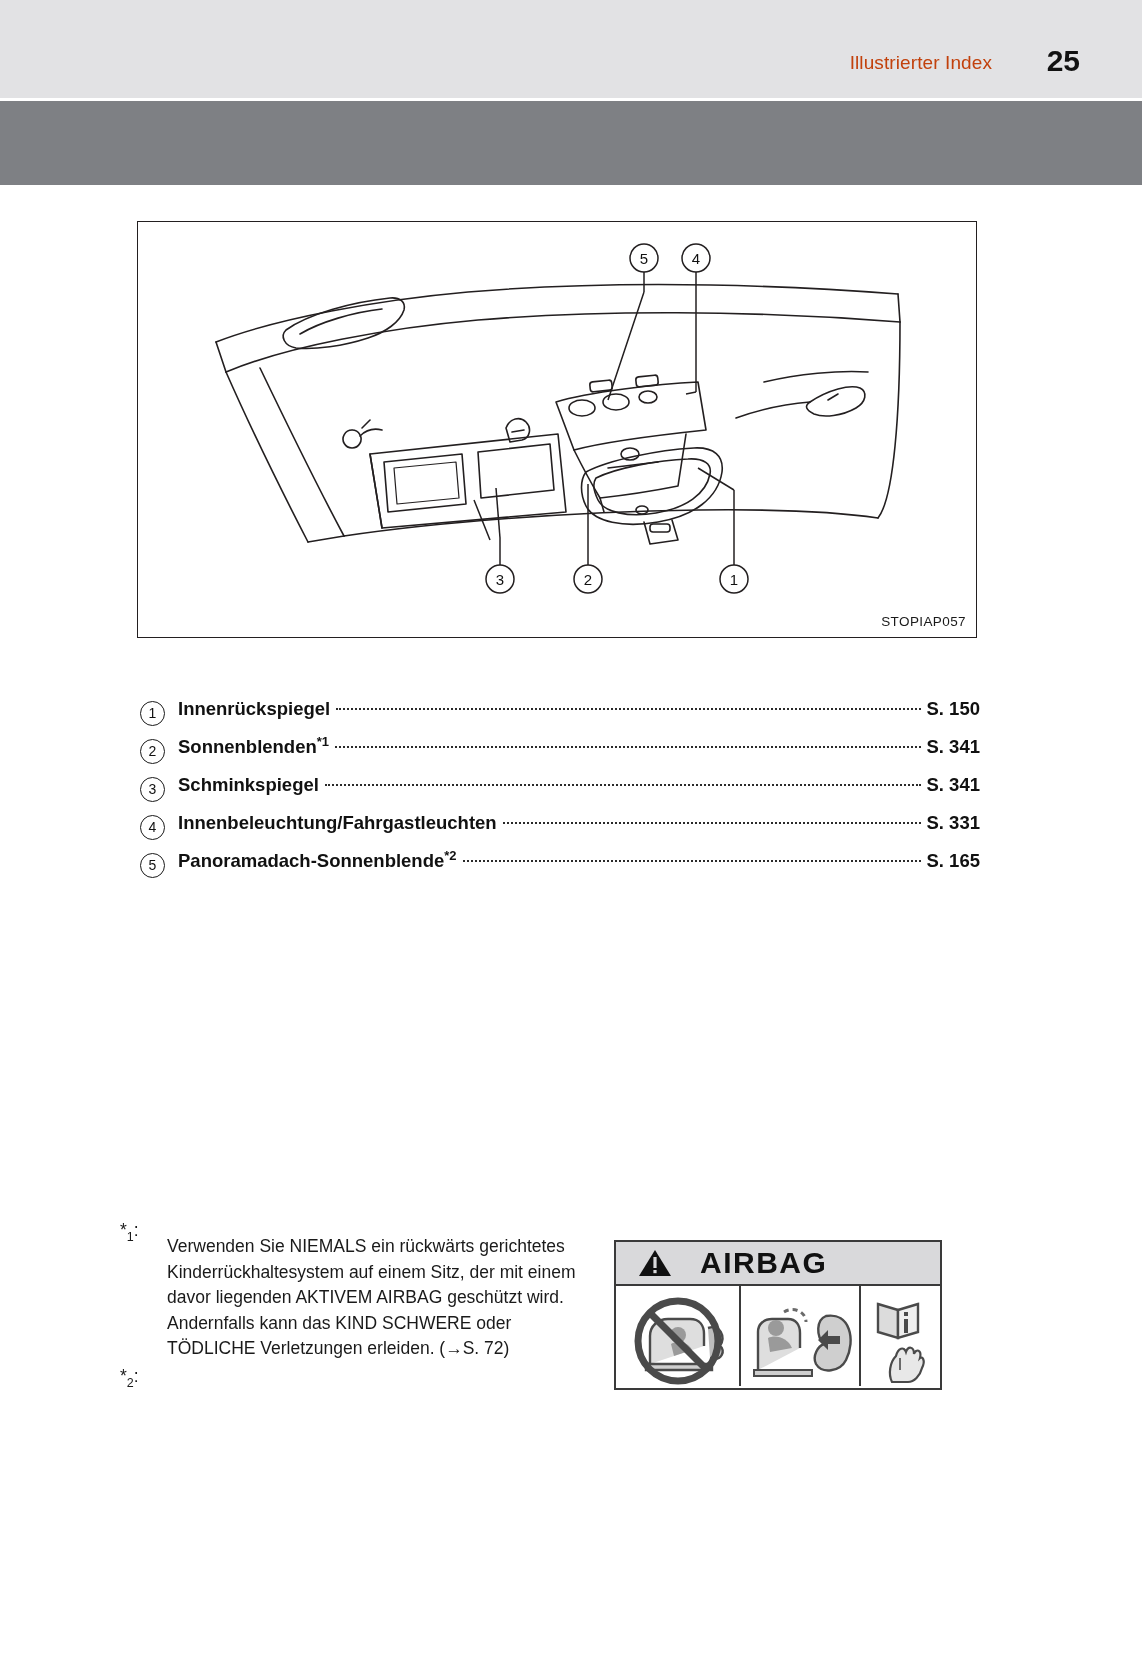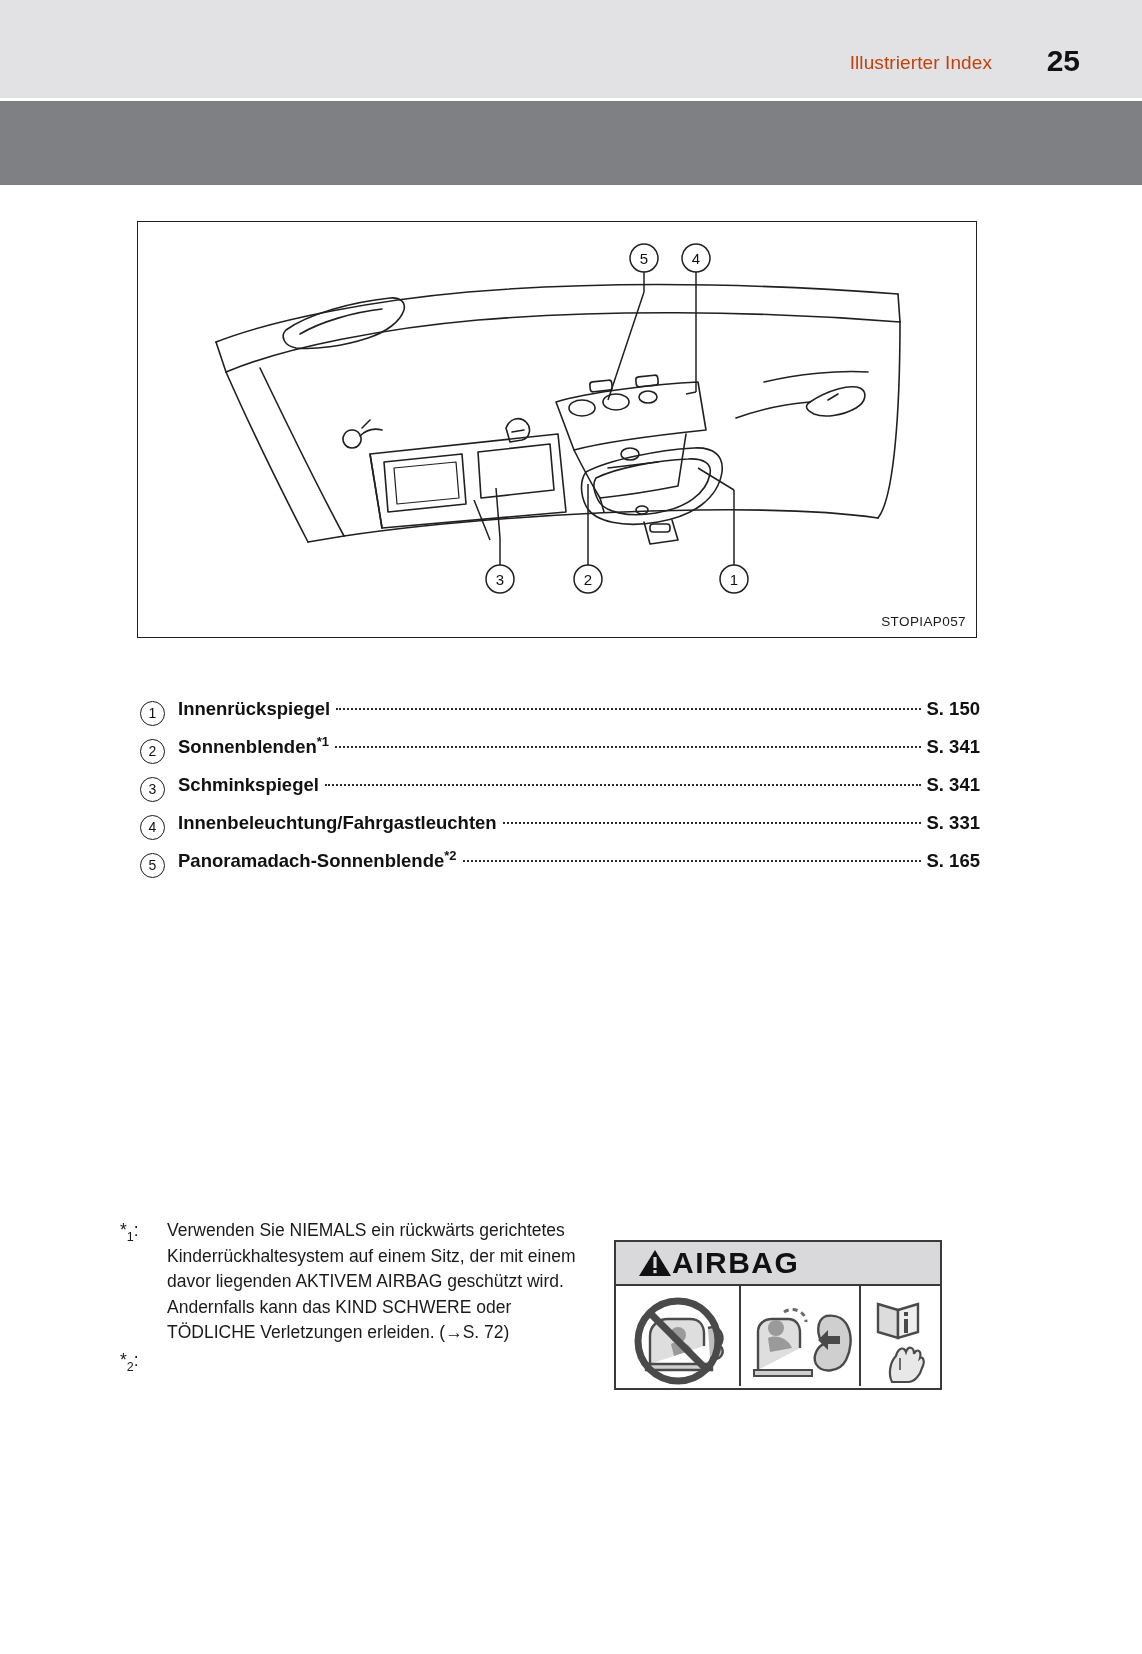--- a/index.html
+++ b/index.html
@@ -125,21 +125,21 @@
     color: #1a1a1a;
   }
   .fn-row { display: flex; margin-bottom: 2px; }
   .fn-marker {
     width: 47px;
     min-width: 47px;
     text-align: left;
     font-size: 17.5px;
   }
   .fn-marker sub { font-size: 12.5px; }
-  .fn-text { flex: 1; }
+  .fn-text { flex: 1; margin-top: 16px; }
 
   
   .airbag-label {
     position: absolute;
     left: 614px;
     top: 1240px;
     width: 328px;
     height: 150px;
     border: 2px solid #3a3a3a;
     background: #ffffff;
@@ -149,20 +149,21 @@
     background: #d9d9db;
     border-bottom: 2px solid #3a3a3a;
     display: flex;
     align-items: center;
     padding-left: 22px;
   }
   .airbag-word {
     font-size: 30px;
     font-weight: bold;
     letter-spacing: 1.5px;
+    margin-left: 28px;
     color: #111;
   }
   .airbag-bottom { position: relative; height: 102px; }
 </style>
 </head>
 <body>
 
 <div class="header-band"></div>
 <div class="header-title">Illustrierter Index</div>
 <div class="page-number">25</div>

